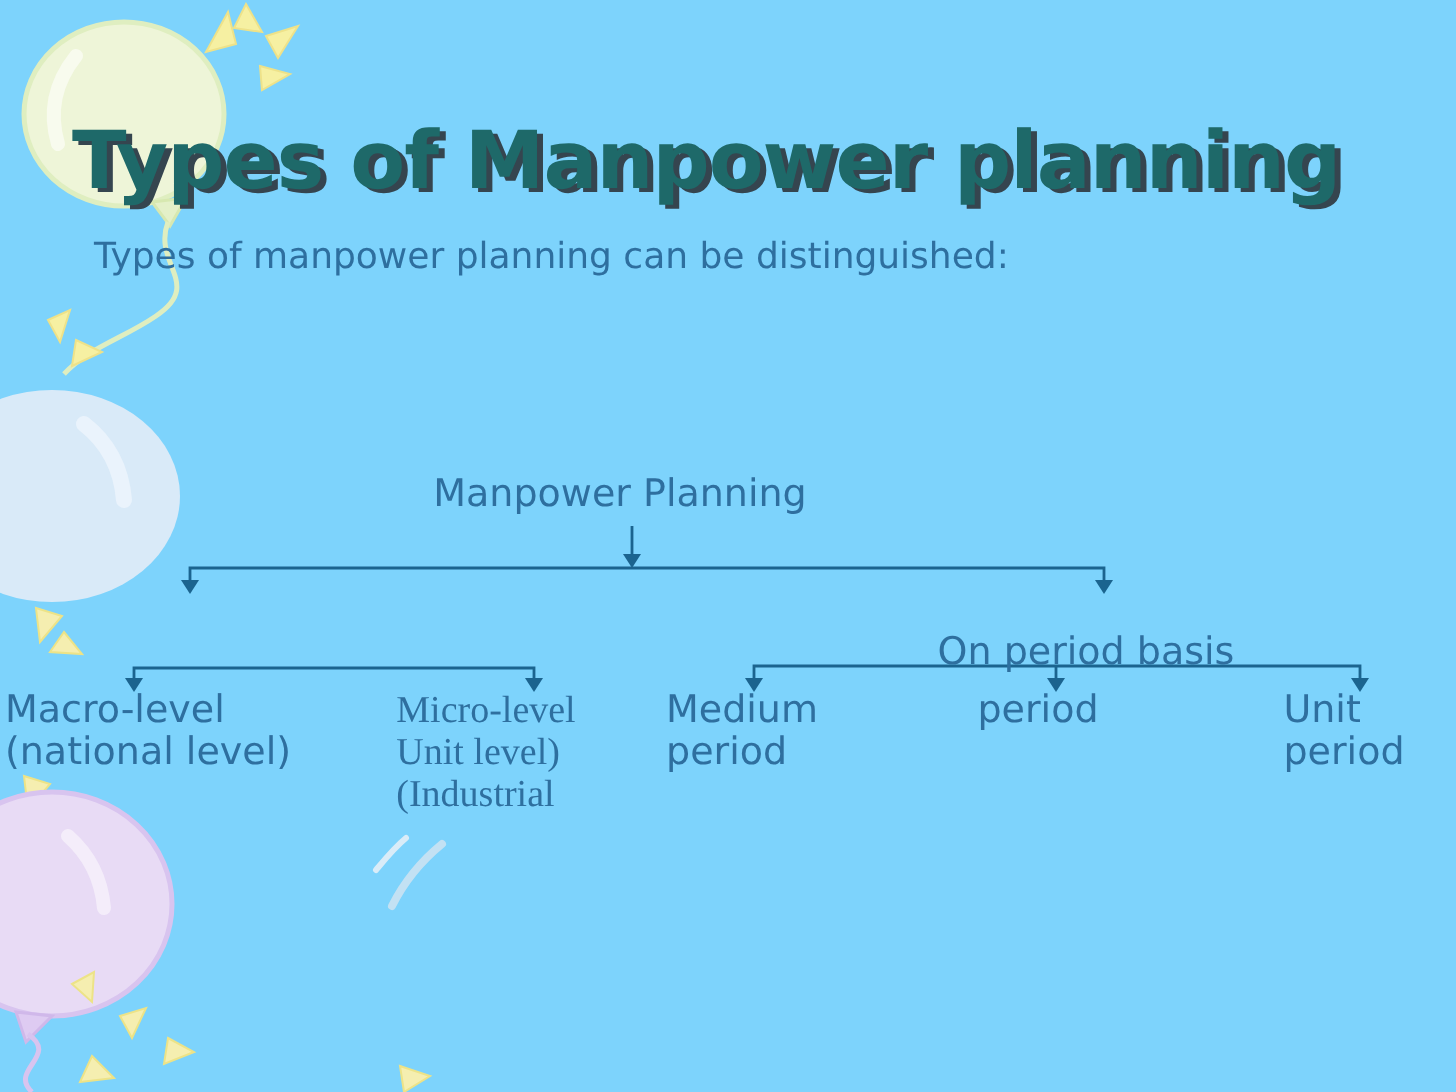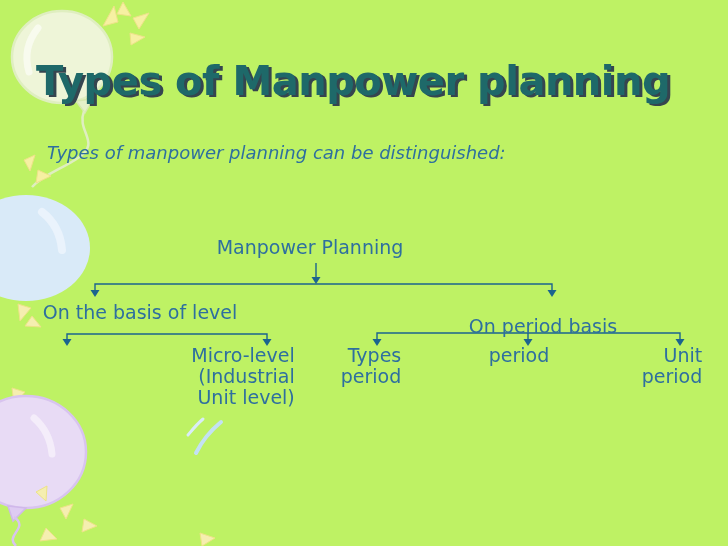--- a/index.html
+++ b/index.html
@@ -1,20 +1,20 @@
 <!DOCTYPE html>
 <html><head>
 <meta charset="utf-8">
 <style>
   html, body { margin: 0; padding: 0; background: #ffffff; }
   .slide {
     position: relative;
     width: 728px;
     height: 546px;
-    background: #bef264;
+    background: #7dd3fc;
     overflow: hidden;
     font-family: "DejaVu Sans", sans-serif;
   }
   svg.decor, svg.connectors {
     position: absolute;
     left: 0; top: 0;
     width: 728px; height: 546px;
   }
   svg.decor { z-index: 0; }
   svg.connectors { z-index: 2; pointer-events: none; }
@@ -28,41 +28,41 @@
     font-size: 40px;
     font-weight: bold;
     letter-spacing: -0.5px;
     color: #1e6969;
     text-shadow: 3px 2px 0 #35454f;
     white-space: nowrap;
     line-height: 1.15;
   }
 
   .bodytext { color: #2e6f9f; font-size: 18px; position: absolute; z-index: 3; white-space: nowrap; }
-  .intro { left: 47px; top: 142px; font-style: italic; }
+  .intro { left: 47px; top: 118px; }
   .list-item { left: 47px; }
   .list-item .num { display: inline-block; width: 48px; }
   .li-2 { top: 158px; }
   .li-3 { top: 186px; }
 
   .dlabel {
     position: absolute;
     z-index: 3;
     transform: translateX(-50%);
-    text-align: right;
+    text-align: left;
     font-size: 19px;
     line-height: 21px;
     color: #2e6f9f;
     white-space: nowrap;
   }
   .root-label   { left: 310px; top: 237px; }
   .level-label  { left: 140px; top: 302px; }
   .period-label { left: 543px; top: 316px; }
   .macro-label  { left: 74px;  top: 345px; }
-  .micro-label  { left: 243px; top: 345px; }
+  .micro-label  { left: 243px; top: 345px; font-family: Liberation Serif, serif; }
   .short-label  { left: 371px; top: 345px; }
   .medium-label { left: 519px; top: 345px; }
   .long-label   { left: 672px; top: 345px; }
   .dlabel span { display: block; }
 </style>
 </head>
 <body>
 
 <div class="slide">
 
@@ -139,30 +139,33 @@
       <polygon points="547.5,290 556.5,290 552,297"></polygon>
       <polygon points="62.5,339 71.5,339 67,346"></polygon>
       <polygon points="262.5,339 271.5,339 267,346"></polygon>
       <polygon points="372.5,339 381.5,339 377,346"></polygon>
       <polygon points="523.5,339 532.5,339 528,346"></polygon>
       <polygon points="675.5,339 684.5,339 680,346"></polygon>
     </g>
   </svg>
 
   <div class="dlabel root-label">Manpower Planning</div>
-  <div class="dlabel level-label">On the basis of level</div>
   <div class="dlabel period-label">On period basis</div>
 
+  <div class="dlabel macro-label">
+    <span>Macro-level</span>
+    <span>(national level)</span>
+  </div>
   <div class="dlabel micro-label">
     <span>Micro-level</span>
+    <span>Unit level)</span>
     <span>(Industrial</span>
-    <span>Unit level)</span>
   </div>
   <div class="dlabel short-label">
-    <span>Types</span>
+    <span>Medium</span>
     <span>period</span>
   </div>
   <div class="dlabel medium-label">
     <span>period</span>
   </div>
   <div class="dlabel long-label">
     <span>Unit</span>
     <span>period</span>
   </div>
 

